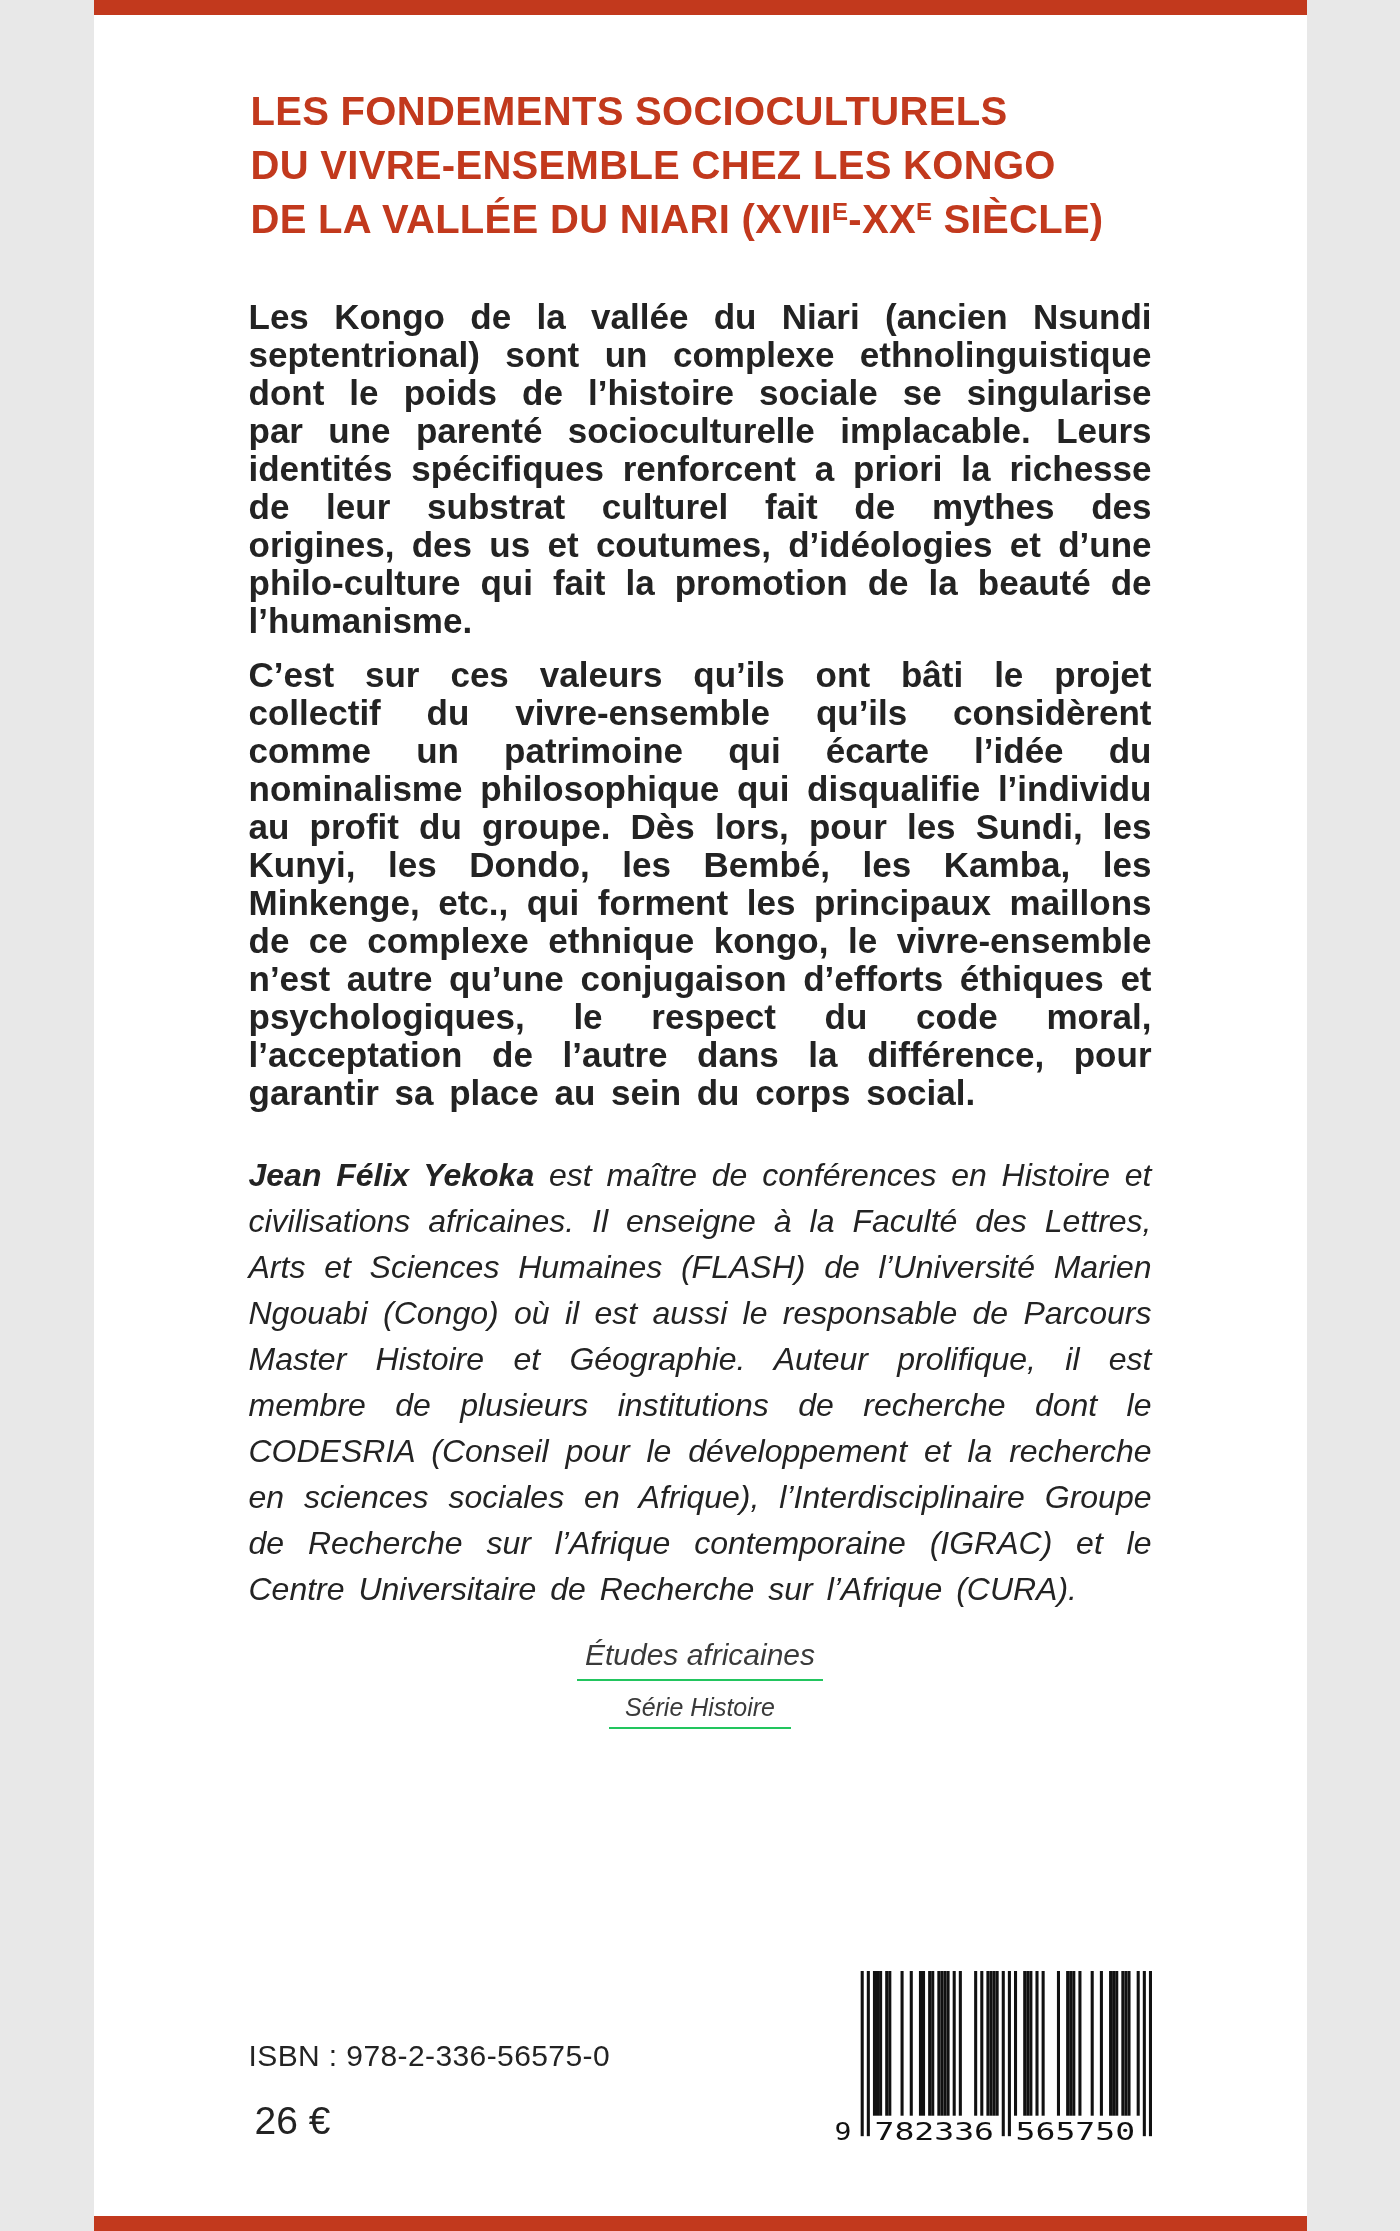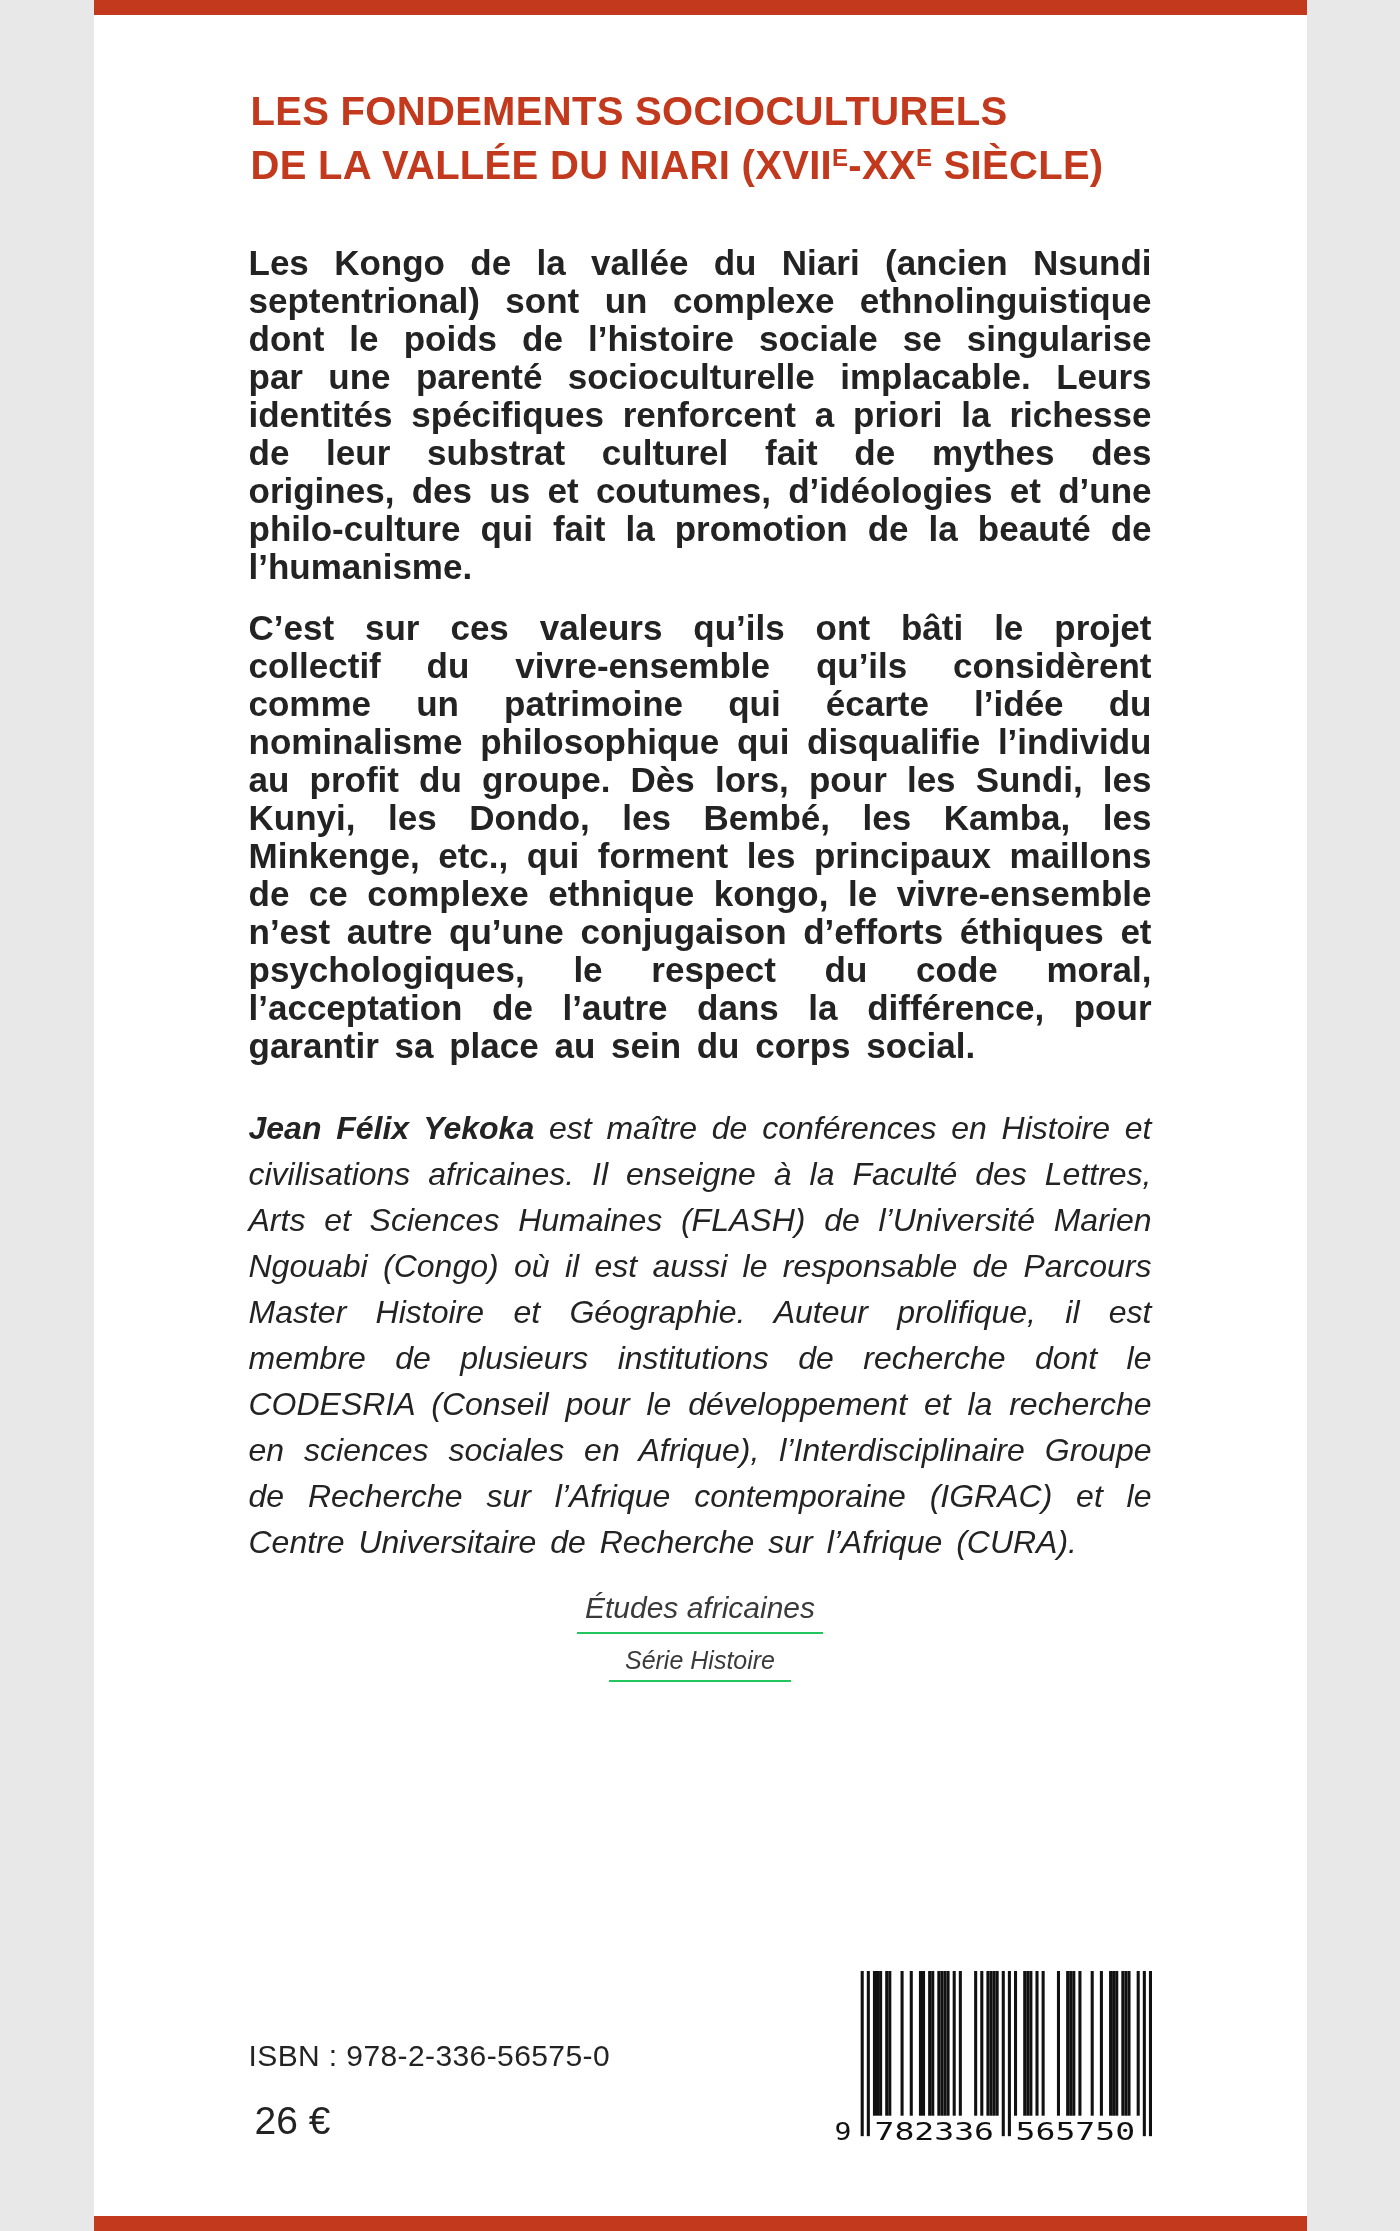--- a/index.html
+++ b/index.html
@@ -41,21 +41,21 @@
     vertical-align:baseline;
   }
 
   .para{
     margin:52px 0 0 0;
     font-size:35px; line-height:38px;
     text-align:justify;
     word-spacing:6px;
     font-weight:bold;
   }
-  .para + .para{ margin-top:23px; }
+  .para + .para{ margin-top:16px; }
 
   .bio{
     margin:40px 0 0 0;
     font-size:32px; line-height:46px;
     font-style:italic;
     text-align:justify;
     word-spacing:5px;
   }
   .bio .author{ font-weight:700; }
 
@@ -90,20 +90,21 @@
 </head>
 <body>
 
 <div class="page">
   <div class="edge-bar top"></div>
 
   <div class="content">
 
     <h1 class="title">
       <span class="t-line">LES FONDEMENTS SOCIOCULTURELS</span>
+      <span class="t-line">DU VIVRE-ENSEMBLE CHEZ LES KONGO</span>
       <span class="t-line"><span>DE LA VALLÉE DU NIARI (XVII</span><sup>E</sup><span>-XX</span><sup>E</sup><span> SIÈCLE)</span></span>
     </h1>
 
     <p class="para">Les Kongo de la vallée du Niari (ancien Nsundi septentrional) sont un complexe ethnolinguistique dont le poids de l’histoire sociale se singularise par une parenté socioculturelle implacable. Leurs identités spécifiques renforcent a priori la richesse de leur substrat culturel fait de mythes des origines, des us et coutumes, d’idéologies et d’une philo-culture qui fait la promotion de la beauté de l’humanisme.</p>
     <p class="para">C’est sur ces valeurs qu’ils ont bâti le projet collectif du vivre-ensemble qu’ils considèrent comme un patrimoine qui écarte l’idée du nominalisme philosophique qui disqualifie l’individu au profit du groupe. Dès lors, pour les Sundi, les Kunyi, les Dondo, les Bembé, les Kamba, les Minkenge, etc., qui forment les principaux maillons de ce complexe ethnique kongo, le vivre-ensemble n’est autre qu’une conjugaison d’efforts éthiques et psychologiques, le respect du code moral, l’acceptation de l’autre dans la différence, pour garantir sa place au sein du corps social.</p>
 
     <p class="bio"><strong class="author">Jean Félix Yekoka</strong><span> est maître de conférences en Histoire et civilisations africaines. Il enseigne à la Faculté des Lettres, Arts et Sciences Humaines (FLASH) de l’Université Marien Ngouabi (Congo) où il est aussi le responsable de Parcours Master Histoire et Géographie. Auteur prolifique, il est membre de plusieurs institutions de recherche dont le CODESRIA (Conseil pour le développement et la recherche en sciences sociales en Afrique), l’Interdisciplinaire Groupe de Recherche sur l’Afrique contemporaine (IGRAC) et le Centre Universitaire de Recherche sur l’Afrique (CURA).</span></p>
 
     <div class="collection">
       <div class="collection-name">

